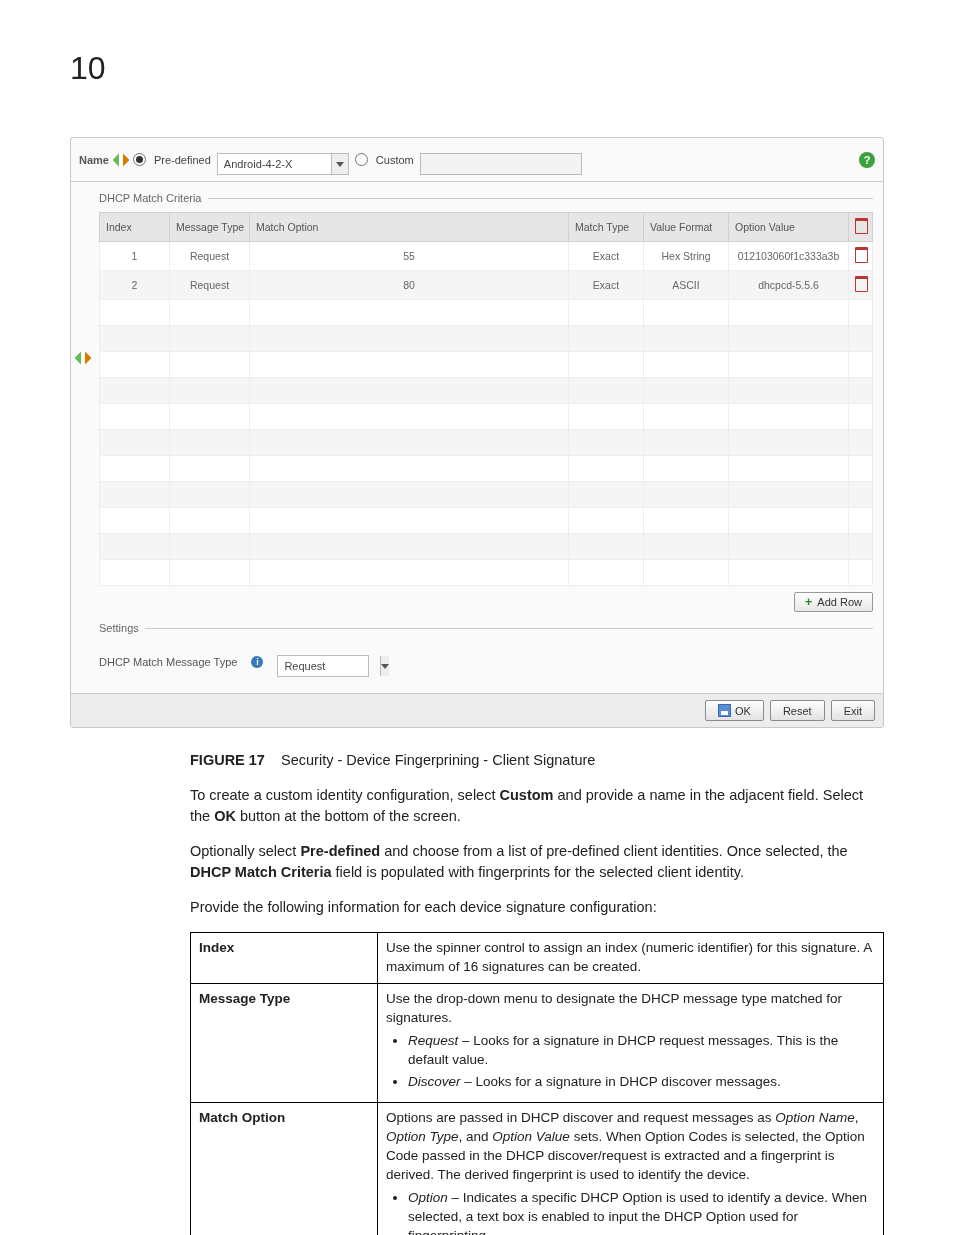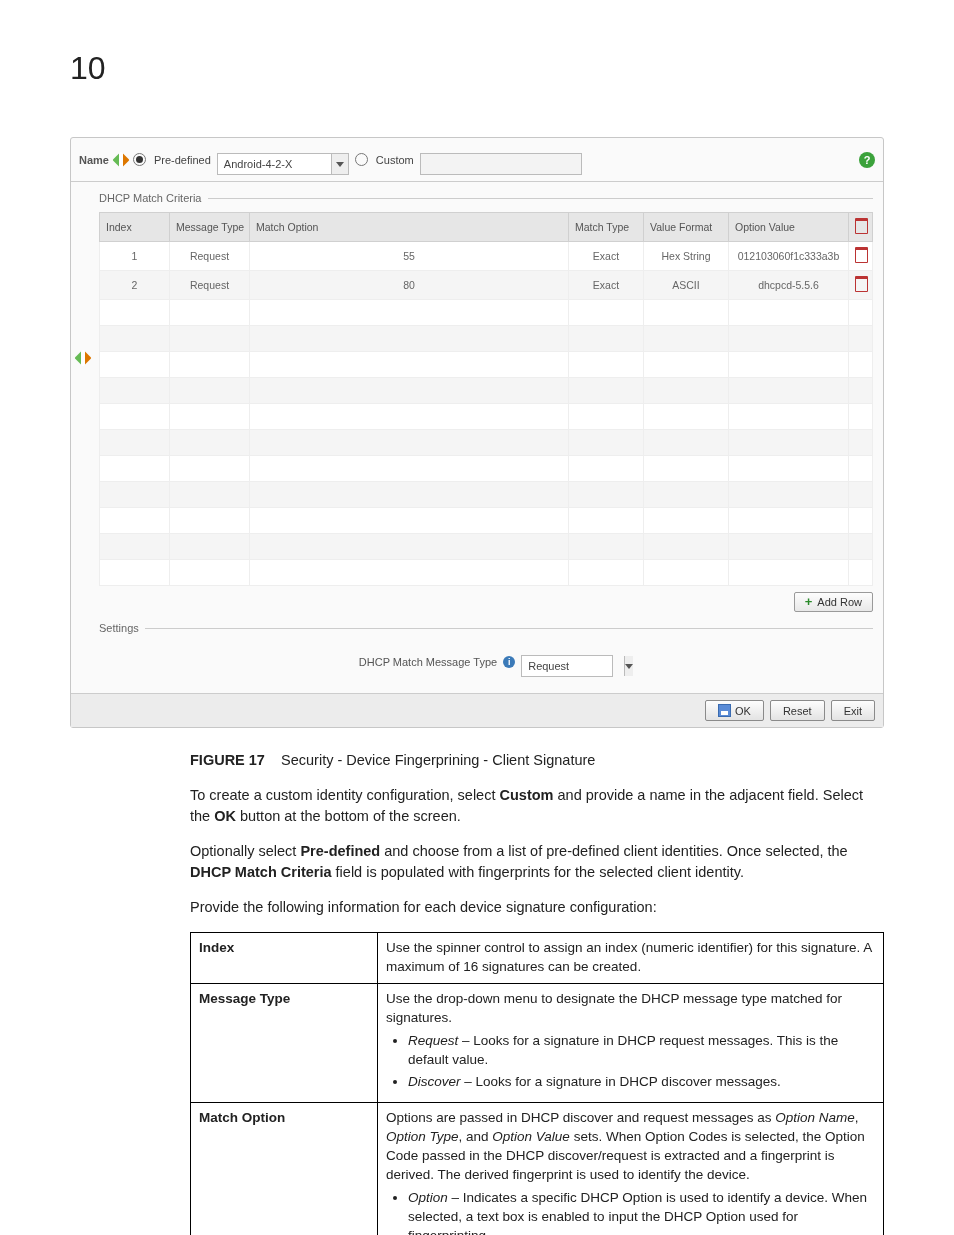--- a/index.html
+++ b/index.html
@@ -24,21 +24,21 @@
   .tbl{width:100%;border-collapse:collapse;table-layout:fixed;}
   .tbl th{background:#e6e6e6;border:1px solid #d0d0d0;font-weight:normal;color:#555;text-align:left;padding:5px 6px;font-size:10.5px;white-space:nowrap;}
   .tbl th.center{text-align:left;}
   .tbl td{border:1px solid #eee;background:#fff;padding:5px 6px;font-size:10.5px;color:#666;text-align:center;height:15px;}
   .tbl tr:nth-child(even) td{background:#f5f5f5;}
   .tbl .trash-cell{width:22px;text-align:center;}
   .trash-icon{display:inline-block;width:11px;height:12px;border:1px solid #b33;border-top:3px solid #b33;border-radius:1px;position:relative;}
   .addrow{float:right;margin-top:6px;border:1px solid #9a9a9a;background:linear-gradient(#fdfdfd,#e8e8e8);padding:3px 10px;font-size:11px;color:#333;border-radius:2px;display:flex;align-items:center;gap:5px;cursor:pointer;}
   .plus{color:#2a8a2a;font-weight:bold;font-size:13px;line-height:10px;}
   .info-icon{display:inline-block;width:12px;height:12px;border-radius:50%;background:#3b7ab8;color:#fff;font-size:9px;text-align:center;line-height:12px;font-weight:bold;}
-  .settings-row{display:flex;align-items:center;gap:6px;font-size:11px;color:#555;margin-top:4px;justify-content:center;}
+  .settings-row{display:flex;align-items:center;gap:14px;font-size:11px;color:#555;margin-top:4px;}
   .panel-footer{border-top:1px solid #ccc;background:#ececec;padding:6px 8px;display:flex;justify-content:flex-end;gap:6px;}
   .btn{border:1px solid #8a8a8a;background:linear-gradient(#fdfdfd,#e3e3e3);font-size:11px;color:#333;padding:3px 12px;border-radius:2px;cursor:pointer;display:flex;align-items:center;gap:4px;}
   .disk-icon{width:11px;height:11px;background:#5a8bd6;border:1px solid #3a6bb0;position:relative;}
   .disk-icon:after{content:"";position:absolute;left:2px;right:2px;bottom:1px;height:4px;background:#fff;}
   
   .doc{margin-top:22px;margin-left:120px;font-size:14.5px;line-height:1.45;color:#222;}
   .figcap{margin:0 0 18px 0;}
   .figcap b{font-family:"Arial Narrow",Arial,sans-serif;font-stretch:condensed;}
   .doc p{margin:0 0 14px 0;}
   .doc b{font-weight:bold;}

